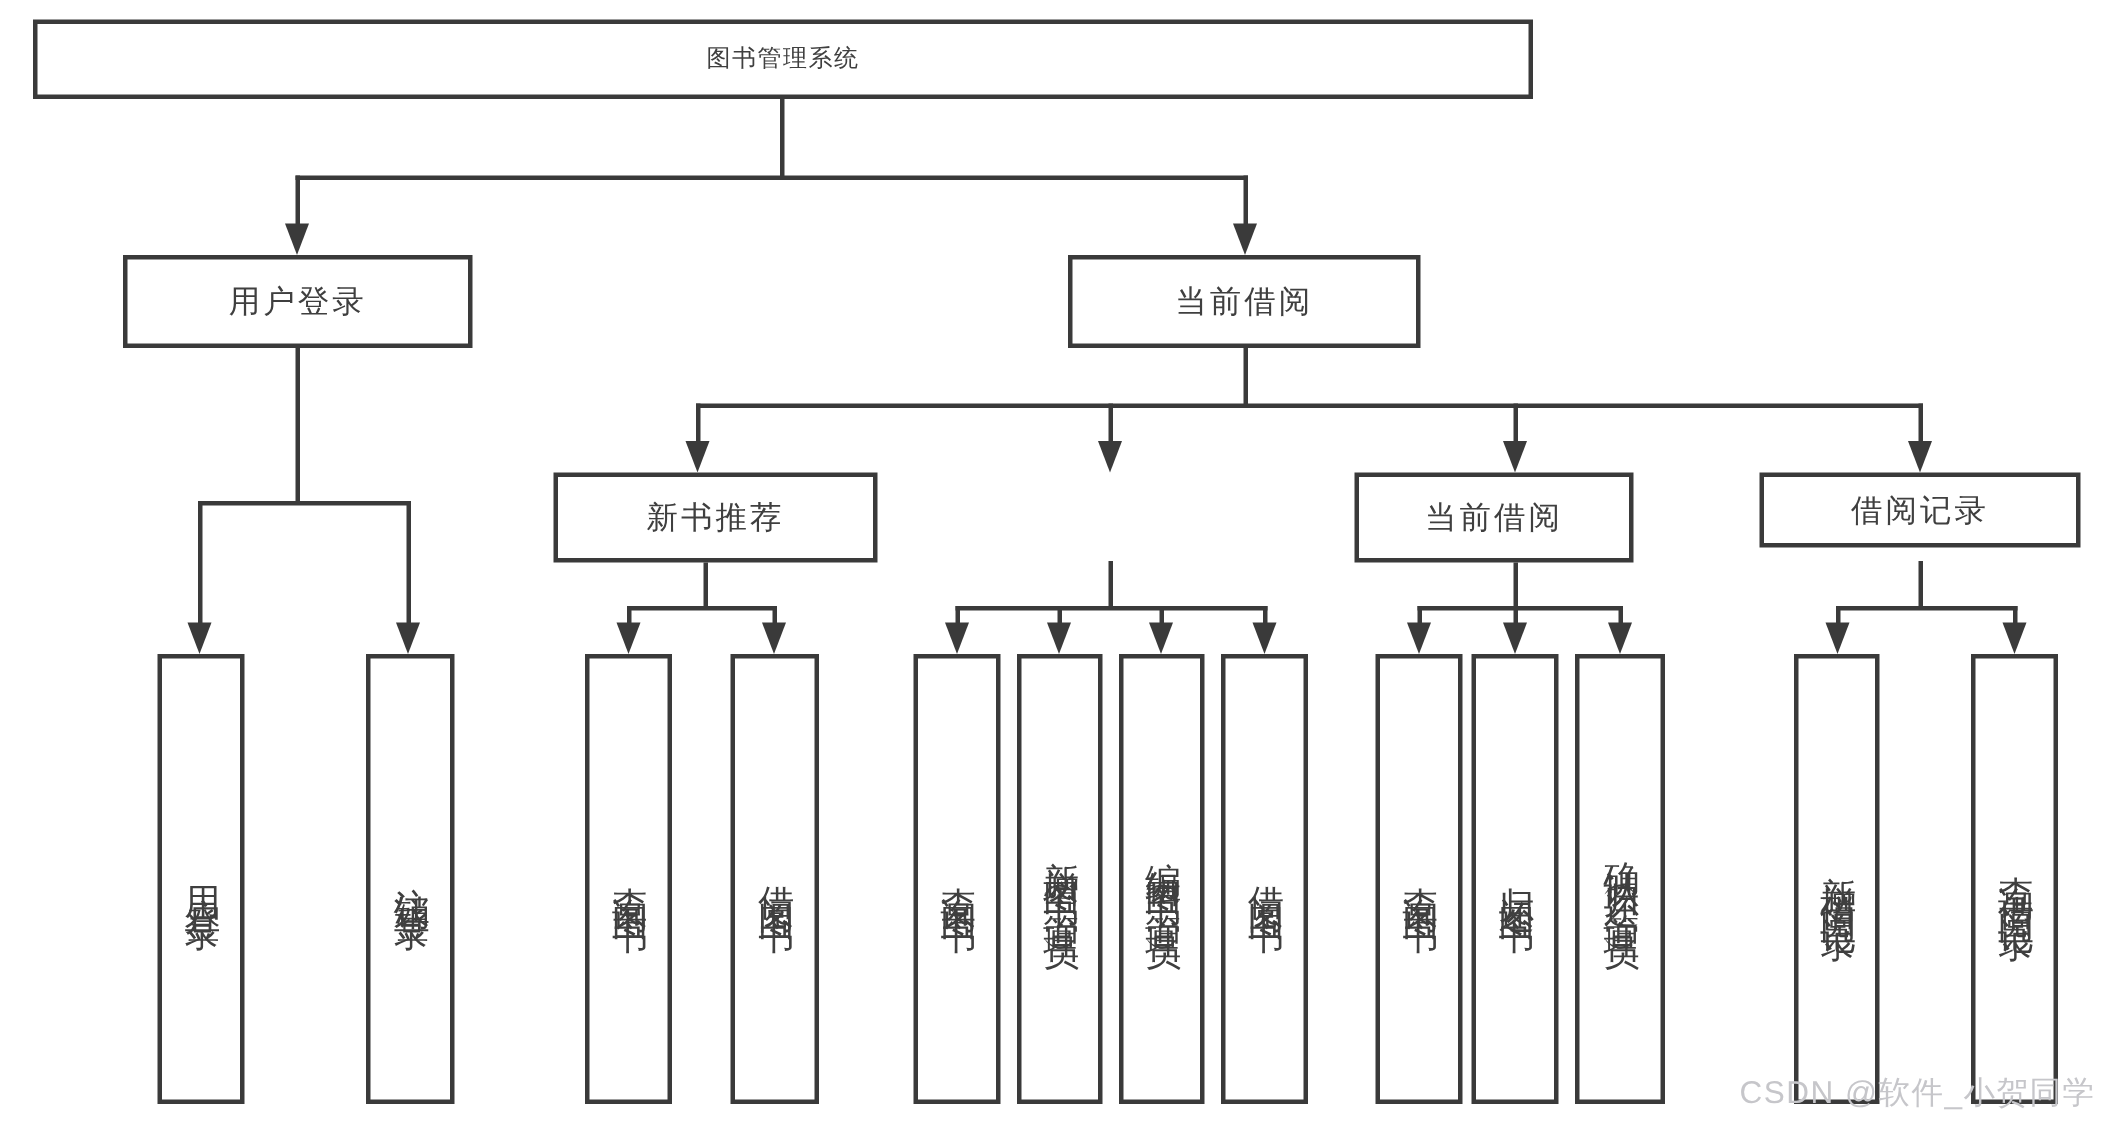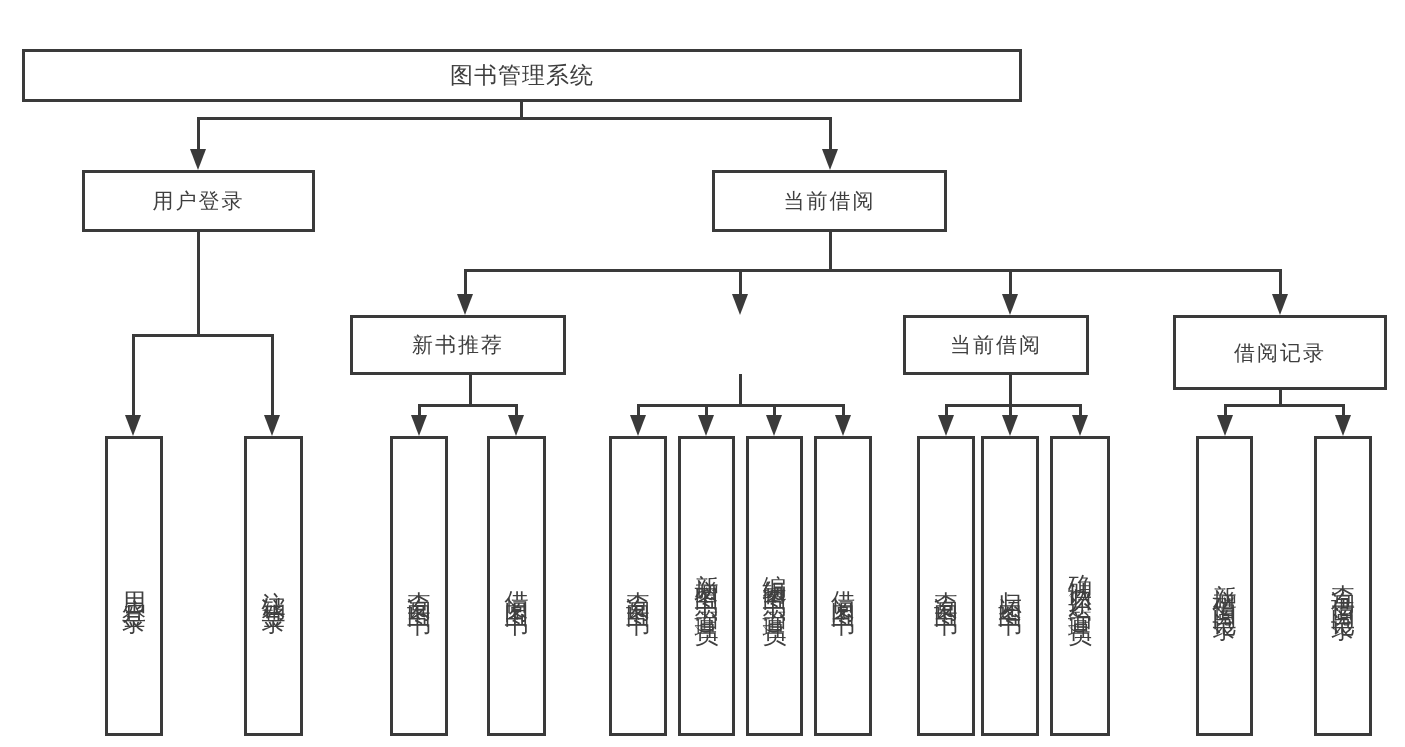--- a/index.html
+++ b/index.html
@@ -6,21 +6,21 @@
   .canvas {
     position:relative; width:1405px; height:747px; background:#fff;
     font-family:"Liberation Sans", sans-serif; overflow:hidden;
   }
   .node {
     position:absolute; box-sizing:border-box;
     border:3px solid var(--line,#3a3a3a); background:#fff;
     display:flex; align-items:center; justify-content:center;
     color:var(--text,#3f3f3f);
   }
-  .root-node { font-size:23px; letter-spacing:1px;margin-top:36px; }
+  .root-node { font-size:16px; letter-spacing:1px; }
   .h-node   { font-size:21px; letter-spacing:2px; }
   .v-node span {
     writing-mode:vertical-rl; text-orientation:mixed;
     font-size:24px; letter-spacing:7px; line-height:1;
   }
   .vline,.hline { position:absolute; background:var(--line,#3a3a3a); }
   .vline { width:3px; }
   .hline { height:3px; }
   .arrow {
     position:absolute; width:0; height:0;
@@ -100,27 +100,27 @@
     <span>图书管理系统</span>
   </div>
 
   <div class="node h-node" style="left:82px;top:170px;width:233px;height:62px">
     <span>用户登录</span>
   </div>
   <div class="node h-node" style="left:712px;top:170px;width:235px;height:62px">
     <span>当前借阅</span>
   </div>
 
-  <div class="node h-node" style="left:350px;top:315px;width:216px;height:60px">
+  <div class="node h-node" style="left:369px;top:315px;width:216px;height:60px">
     <span>新书推荐</span>
   </div>
   <div class="node h-node" style="left:903px;top:315px;width:186px;height:60px">
     <span>当前借阅</span>
   </div>
-  <div class="node h-node" style="left:1173px;top:315px;width:214px;height:75px">
+  <div class="node h-node" style="left:1173px;top:315px;width:214px;height:50px">
     <span>借阅记录</span>
   </div>
 
   <div class="node v-node" style="left:105px;top:436px;width:58px;height:300px">
     <span>用户登录</span>
   </div>
   <div class="node v-node" style="left:244px;top:436px;width:59px;height:300px">
     <span>注销登录</span>
   </div>
 
@@ -154,14 +154,15 @@
     <span>确认归还（管理员）</span>
   </div>
 
   <div class="node v-node" style="left:1196px;top:436px;width:57px;height:300px">
     <span>新增借阅记录</span>
   </div>
   <div class="node v-node" style="left:1314px;top:436px;width:58px;height:300px">
     <span>查询借阅记录</span>
   </div>
 
+  <div class="watermark">CSDN @软件_小贺同学</div>
 
 </div>
 
 </body></html>

